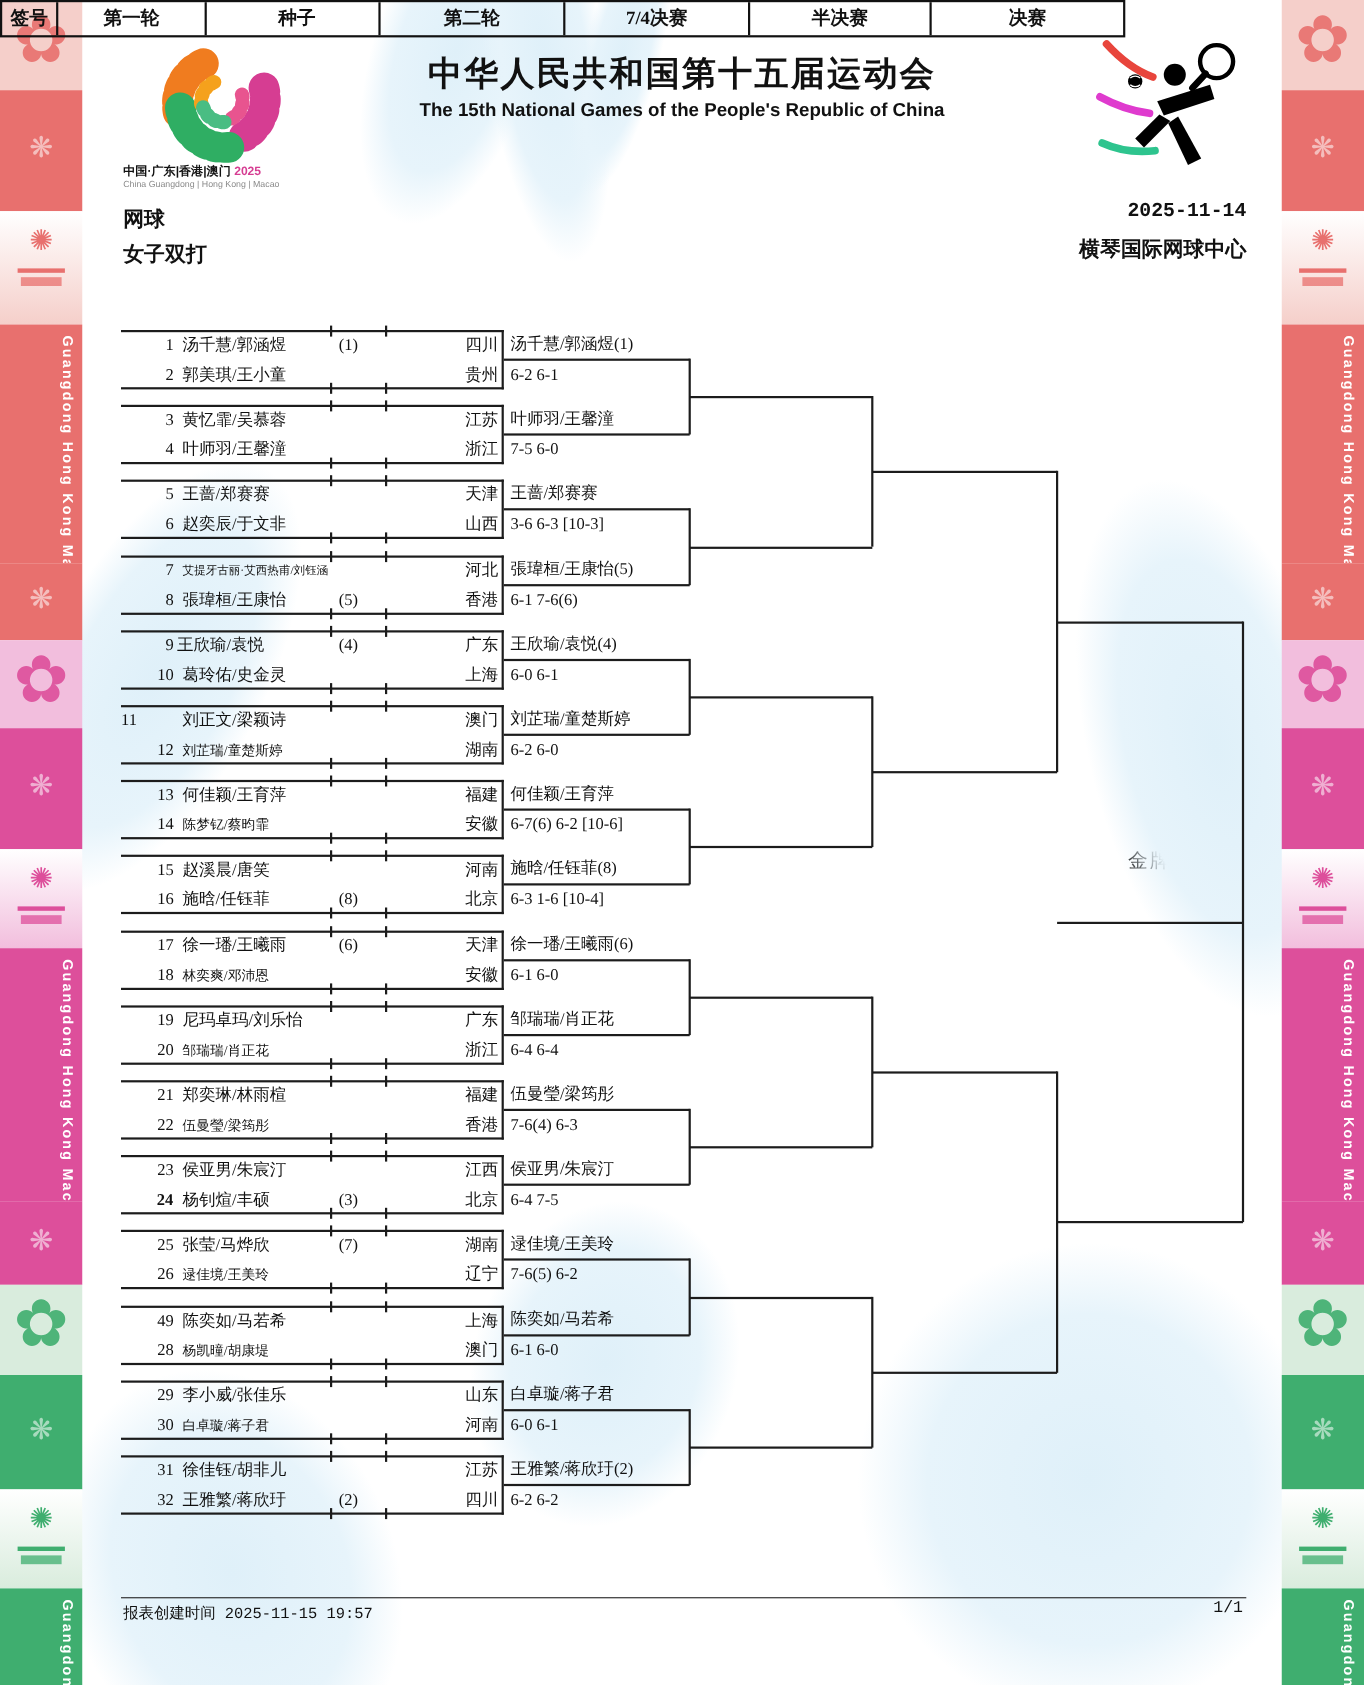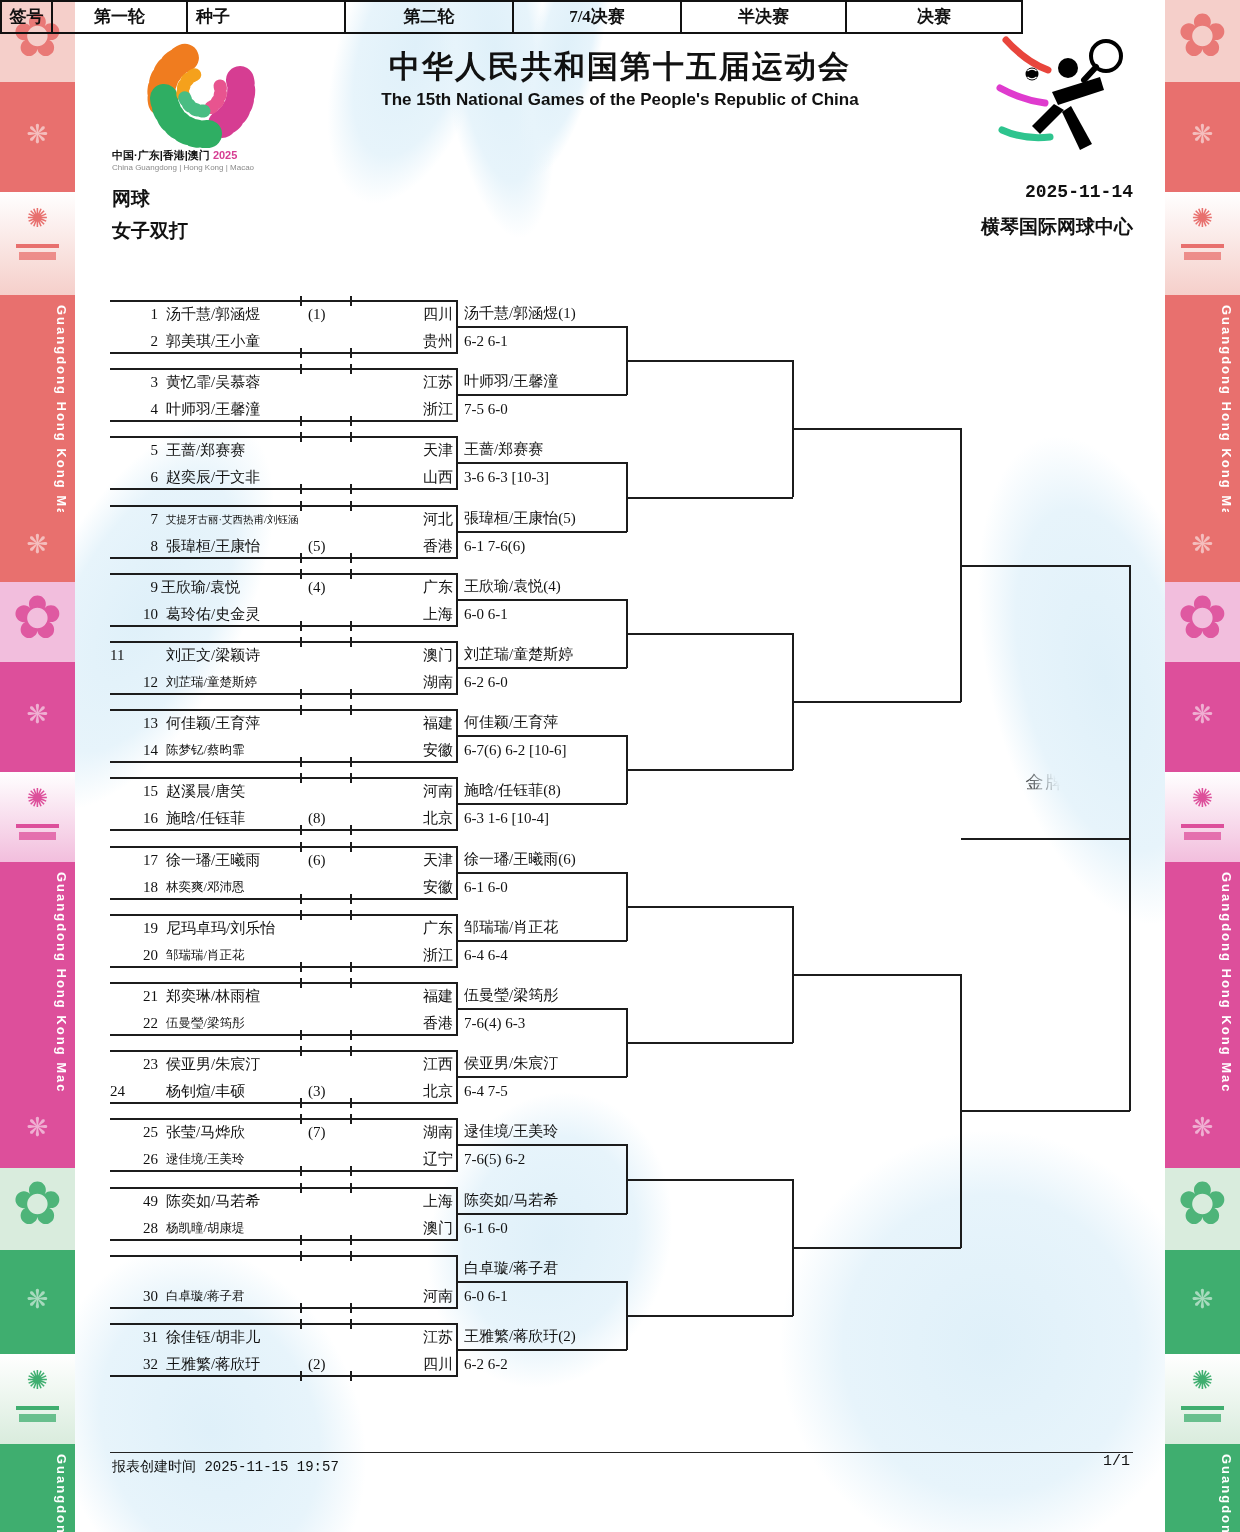--- a/index.html
+++ b/index.html
@@ -208,21 +208,21 @@
     <div class="abs title-cn">中华人民共和国第十五届运动会</div>
     <div class="abs title-en">The 15th National Games of the People's Republic of China</div>
     <div class="abs sport">网球</div>
     <div class="abs event">女子双打</div>
     <div class="abs date">2025-11-14</div>
     <div class="abs venue">横琴国际网球中心</div>
 
     <div id="head-table">
       <div class="cell" style="width:51px;">签号</div>
       <div class="cell" style="width:135px;">第一轮</div>
-      <div class="cell" style="width:158px;text-align:left;padding-left:8px;">种子</div>
+      <div class="cell" style="width:158px;text-align:center;padding-left:8px;">种子</div>
       <div class="cell" style="width:168px;">第二轮</div>
       <div class="cell" style="width:168px;">7/4决赛</div>
       <div class="cell" style="width:165px;">半决赛</div>
       <div class="cell" style="flex:1;">决赛</div>
     </div>
   </div>
 
   <div id="bracket">
       <div class="r1box" style="left: 110px; top: 300px; width: 348px; height: 54px;">
         <div class="tick" style="left: 190px; top: -6px;"></div>
@@ -460,21 +460,21 @@
         <div class="tick" style="left: 190px; top: 46px;"></div>
         <div class="tick" style="left: 240px; top: -6px;"></div>
         <div class="tick" style="left: 240px; top: 46px;"></div>
         <div class="r1row" style="top: -1px;">
           <div class="t" style="left: 0px; width: 48px; text-align: right;">23</div>
           <div class="t" style="left: 56px;">侯亚男/朱宸汀</div>
           <div class="t" style="left: 198px;"></div>
           <div class="t" style="right: 3px; text-align: right;">江西</div>
         </div>
         <div class="r1row" style="top: 26px;">
-          <div class="t" style="left: 0px; width: 48px; text-align: left;">24</div>
+          <div class="t" style="left: 16px; width: 48px; text-align: center; font-weight: bold;">24</div>
           <div class="t" style="left: 56px;">杨钊煊/丰硕</div>
           <div class="t" style="left: 198px;">(3)</div>
           <div class="t" style="right: 3px; text-align: right;">北京</div>
         </div>
       </div>
       <div class="hline" style="left: 458px; top: 1076.2px; width: 169px;"></div>
       <div class="r2t" style="left: 464px; top: 1050.2px; width: 163px;">侯亚男/朱宸汀</div>
       <div class="r2t" style="left: 464px; top: 1078.2px; width: 163px;">6-4 7-5</div>
       <div class="r1box" style="left: 110px; top: 1118.4px; width: 348px; height: 54px;">
         <div class="tick" style="left: 190px; top: -6px;"></div>
@@ -516,20 +516,26 @@
         </div>
       </div>
       <div class="hline" style="left: 458px; top: 1212.6px; width: 169px;"></div>
       <div class="r2t" style="left: 464px; top: 1186.6px; width: 163px;">陈奕如/马若希</div>
       <div class="r2t" style="left: 464px; top: 1214.6px; width: 163px;">6-1 6-0</div>
       <div class="r1box" style="left: 110px; top: 1254.8px; width: 348px; height: 54px;">
         <div class="tick" style="left: 190px; top: -6px;"></div>
         <div class="tick" style="left: 190px; top: 46px;"></div>
         <div class="tick" style="left: 240px; top: -6px;"></div>
         <div class="tick" style="left: 240px; top: 46px;"></div>
+        <div class="r1row" style="top: -1px;">
+          <div class="t" style="left: 0px; width: 48px; text-align: right;">29</div>
+          <div class="t" style="left: 56px;">李小威/张佳乐</div>
+          <div class="t" style="left: 198px;"></div>
+          <div class="t" style="right: 3px; text-align: right;">山东</div>
+        </div>
         <div class="r1row" style="top: 26px;">
           <div class="t" style="left: 0px; width: 48px; text-align: right;">30</div>
           <div class="t" style="left: 56px; font-size: 12.5px;">白卓璇/蒋子君</div>
           <div class="t" style="left: 198px;"></div>
           <div class="t" style="right: 3px; text-align: right;">河南</div>
         </div>
       </div>
       <div class="hline" style="left: 458px; top: 1280.8px; width: 169px;"></div>
       <div class="r2t" style="left: 464px; top: 1254.8px; width: 163px;">白卓璇/蒋子君</div>
       <div class="r2t" style="left: 464px; top: 1282.8px; width: 163px;">6-0 6-1</div>

